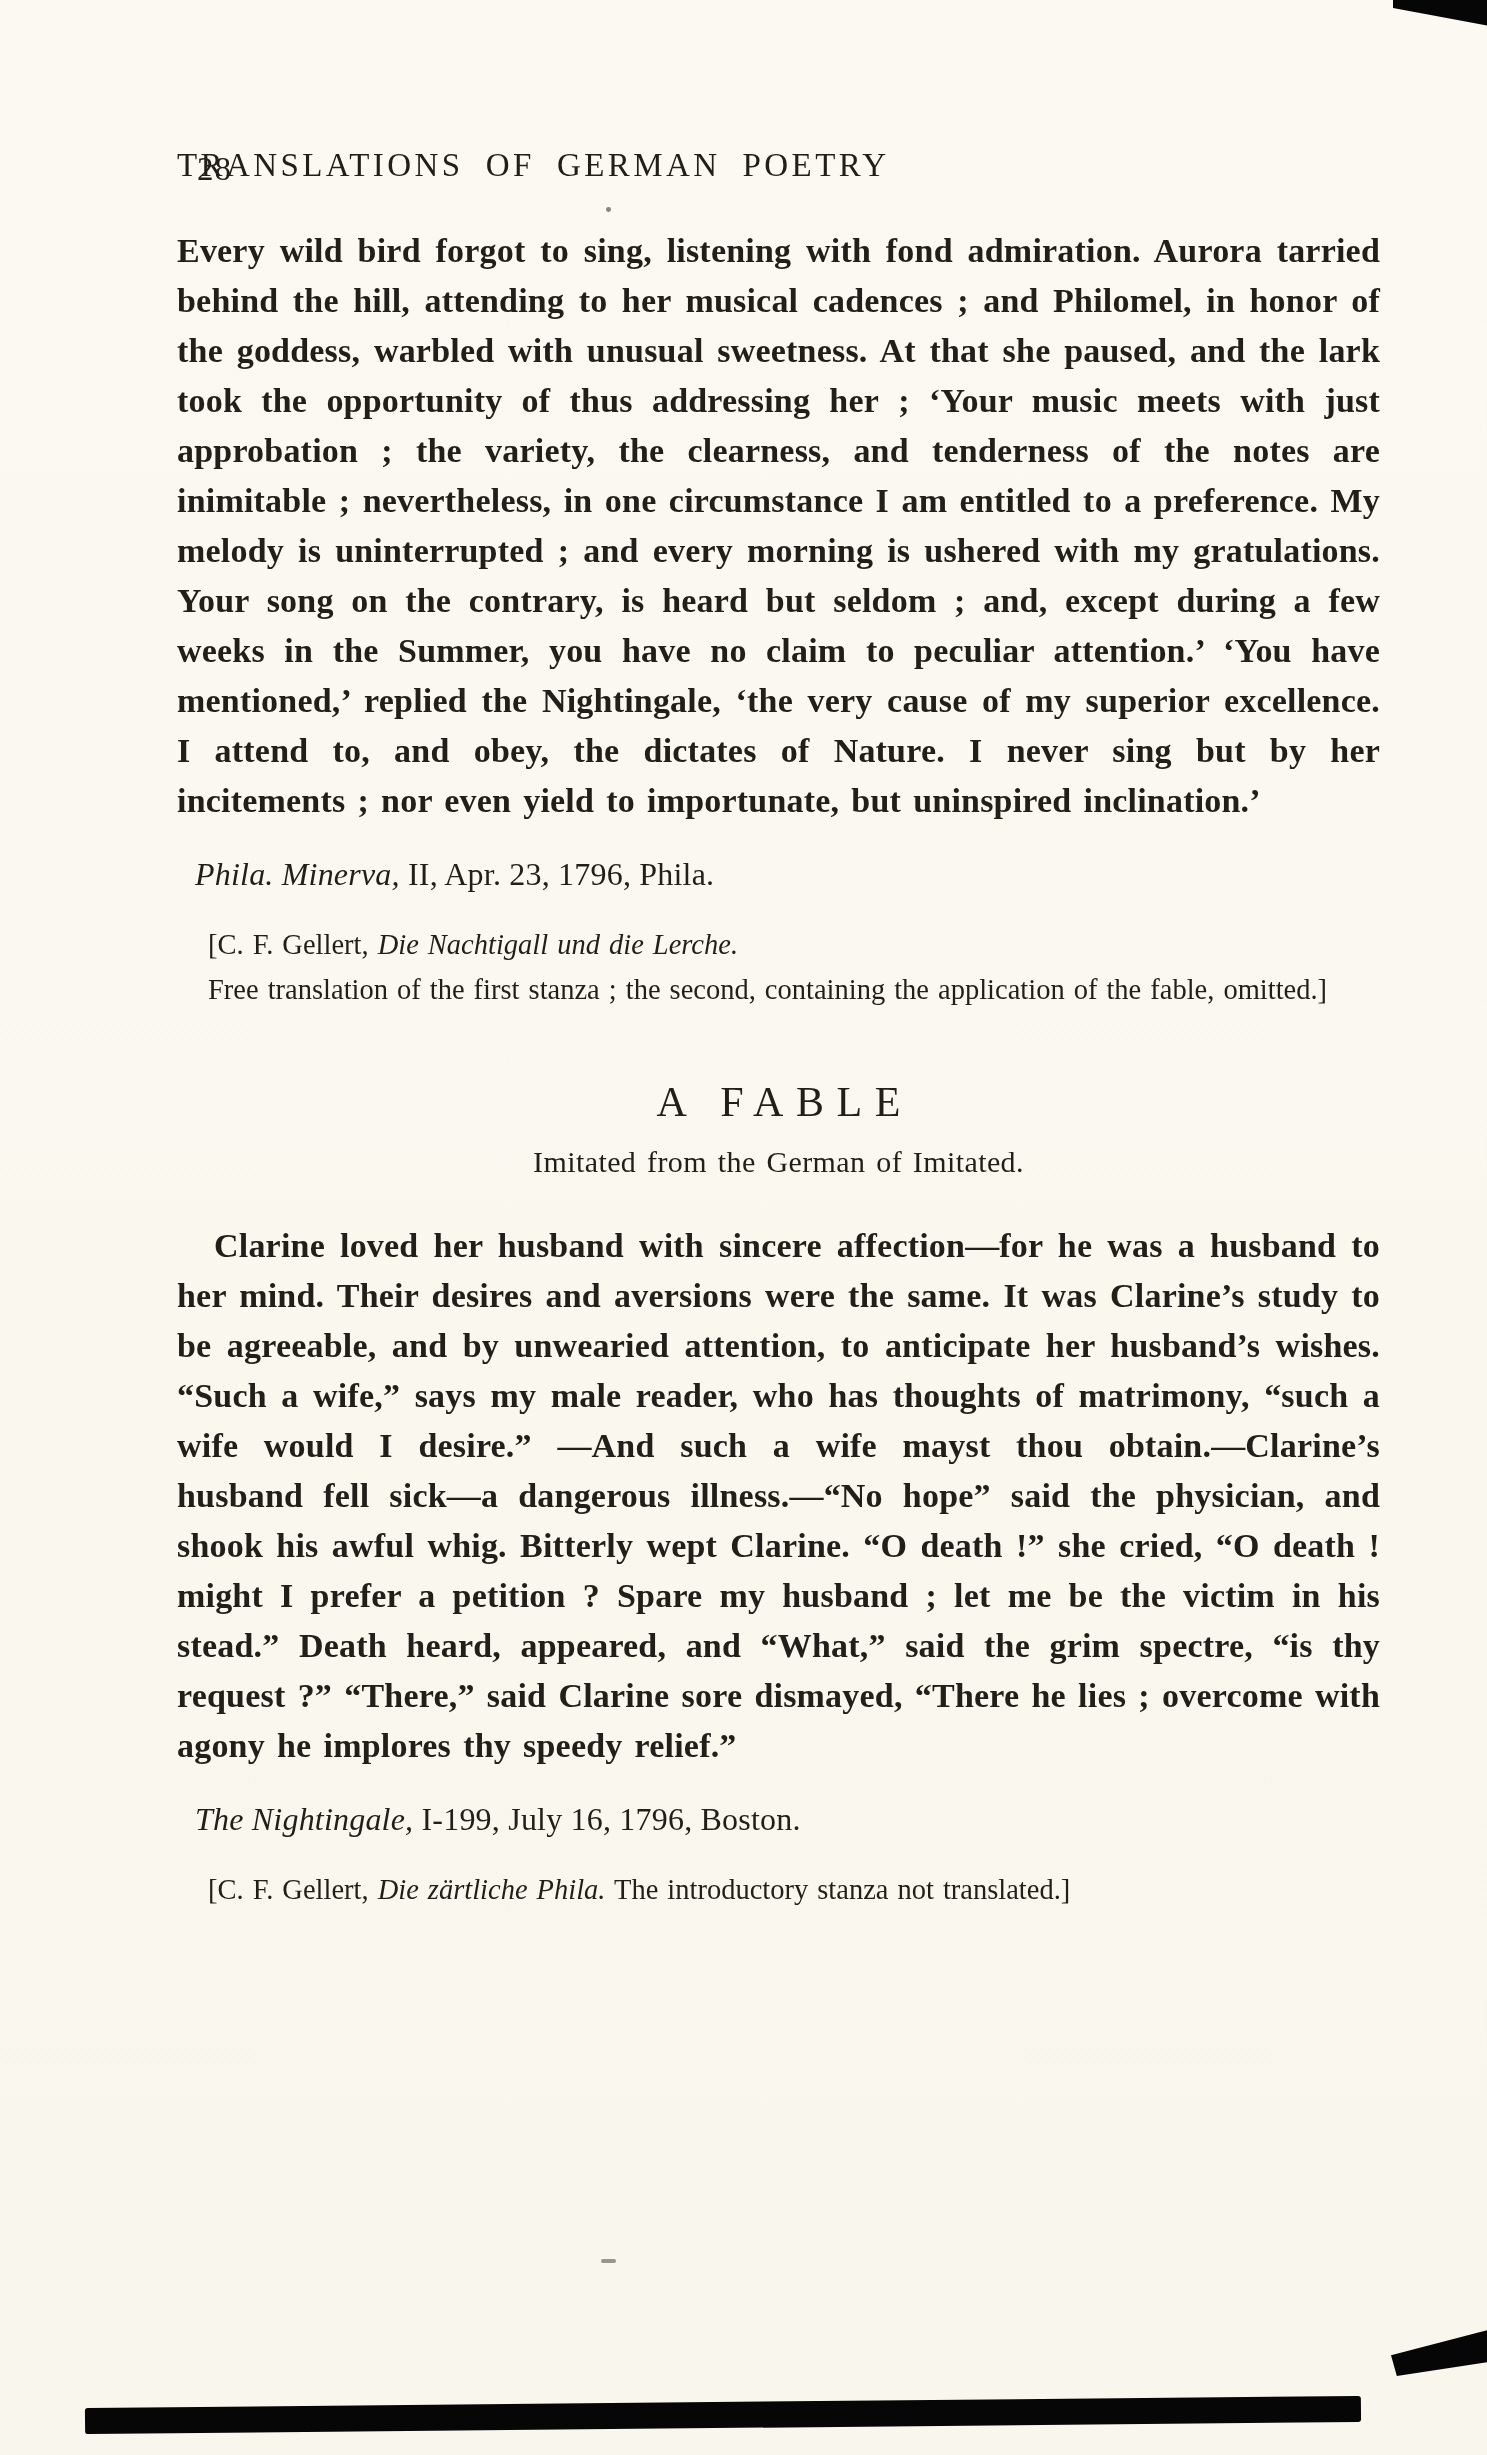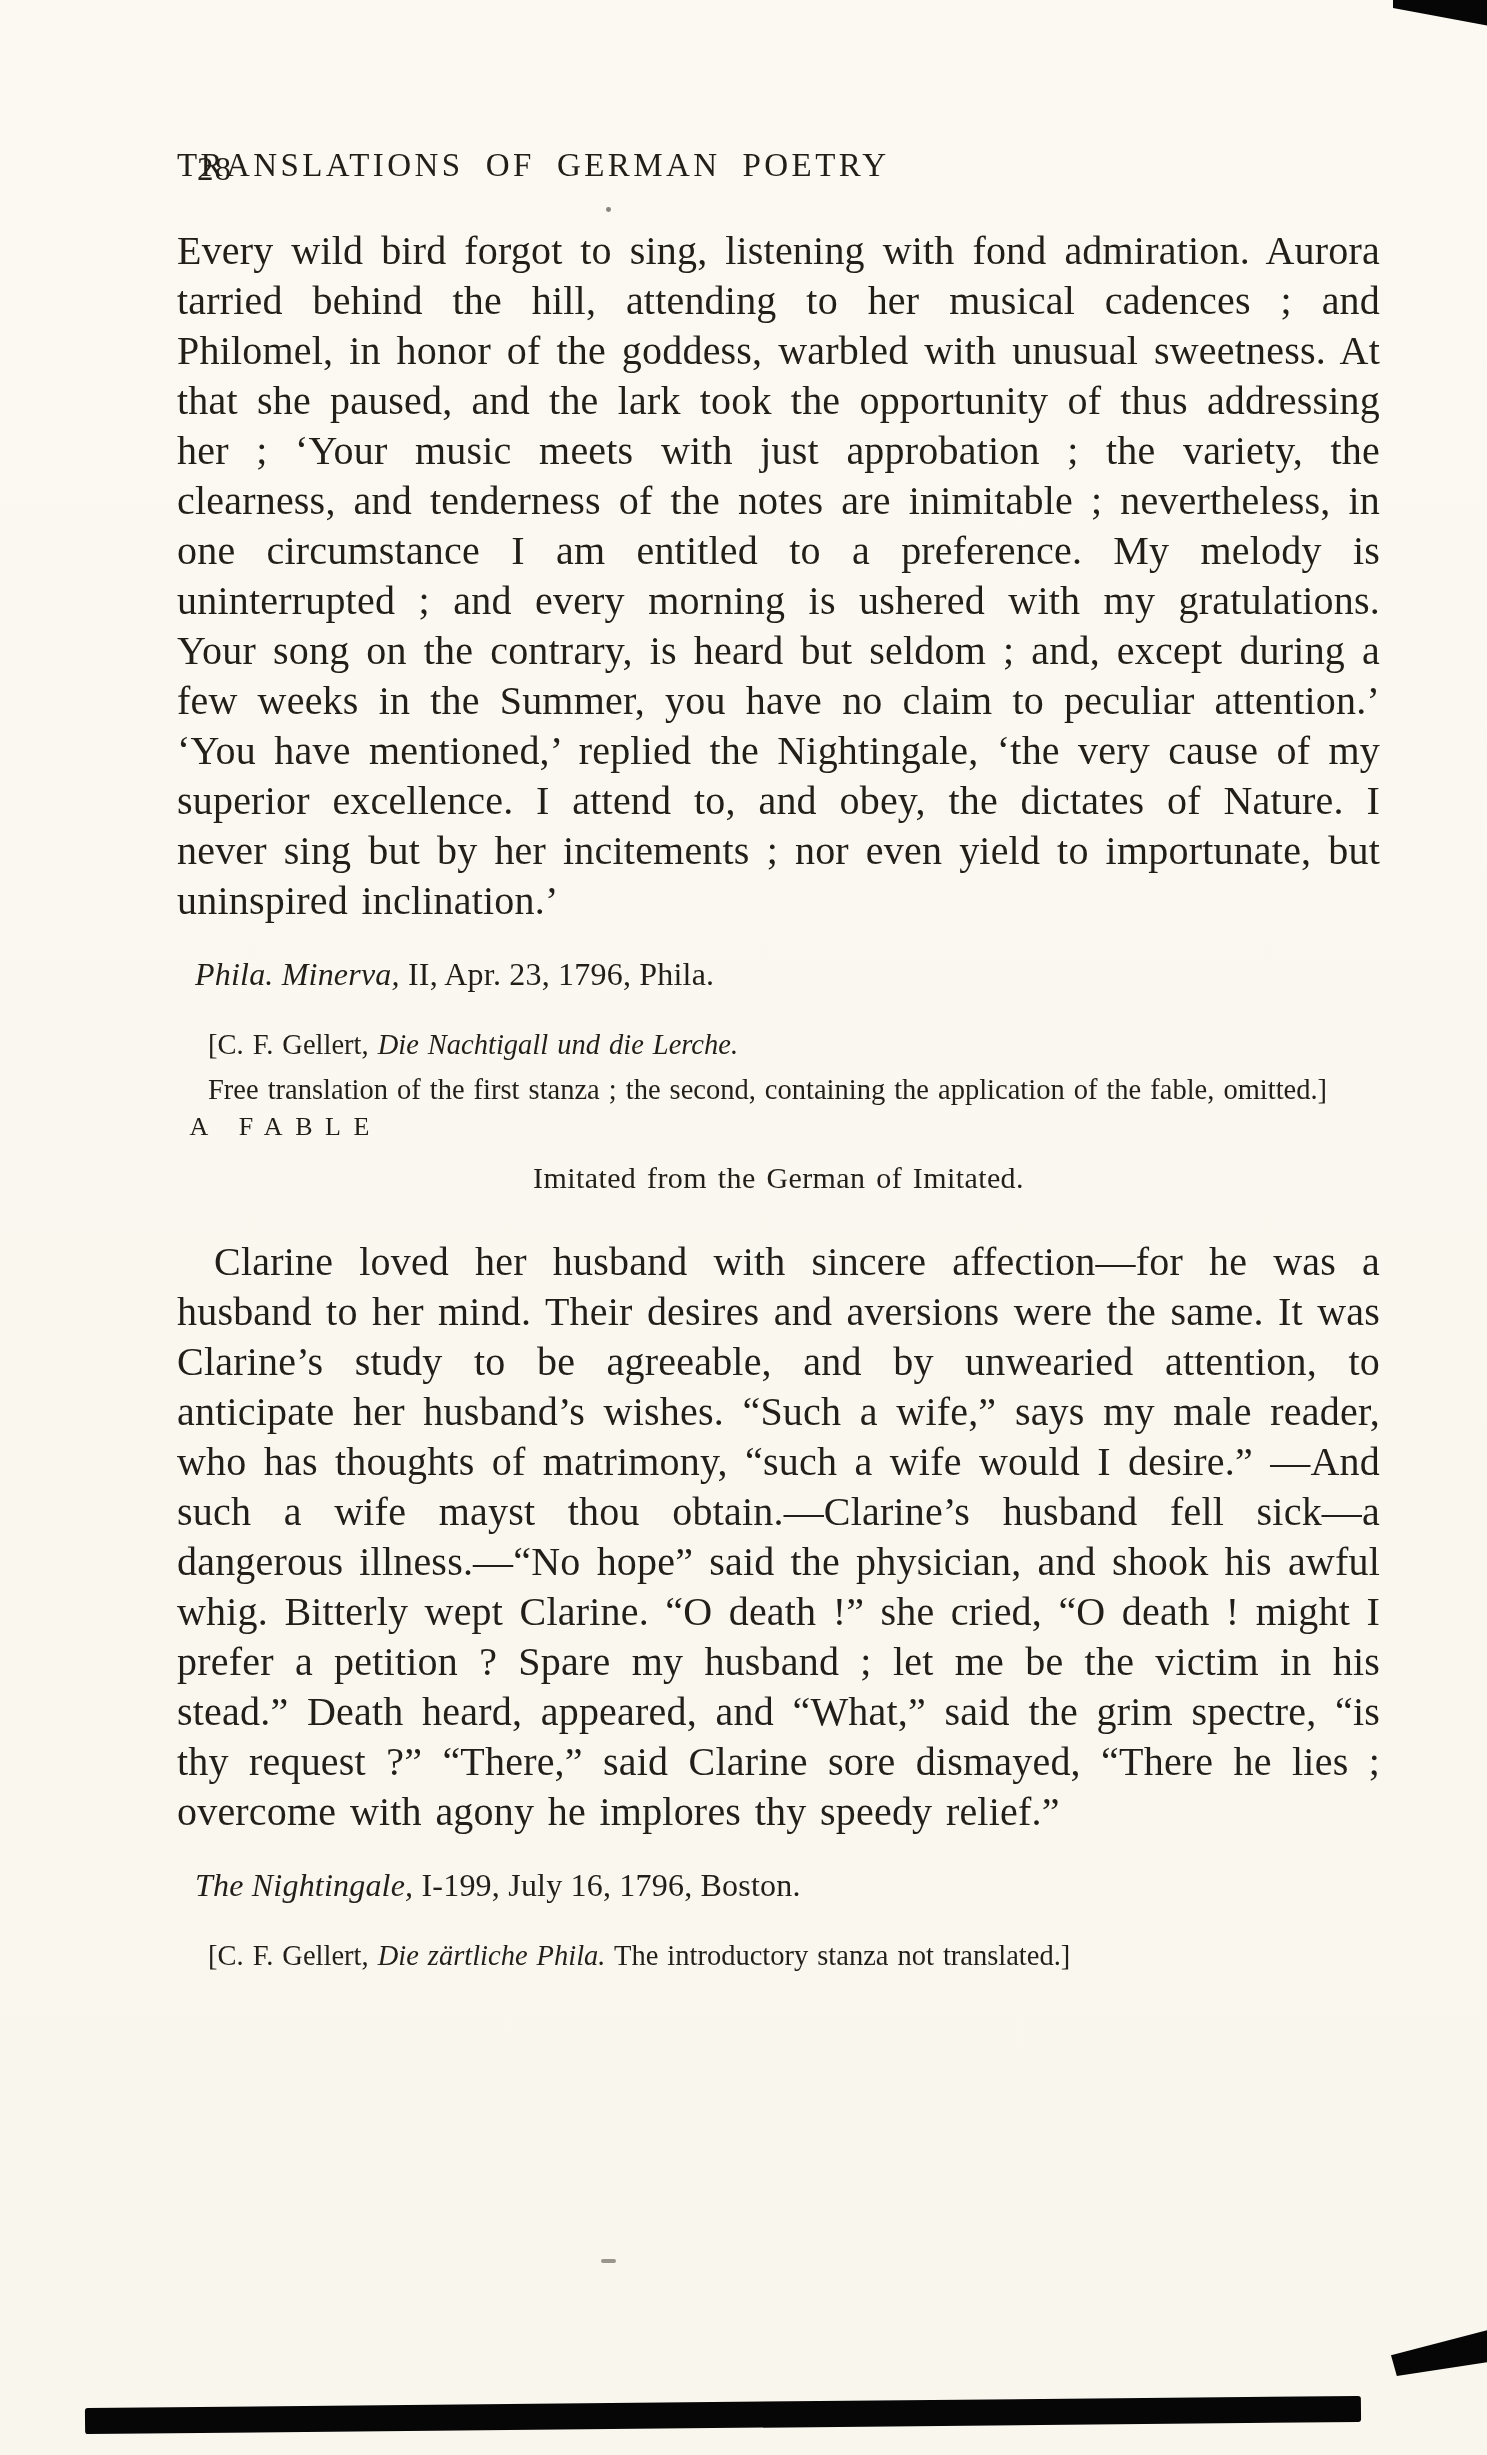--- a/index.html
+++ b/index.html
@@ -27,38 +27,38 @@
   .running-head{position:relative;height:46px;margin-bottom:33px;}
   .page-number{
     position:absolute;left:20px;top:3.9px;
     font-size:33px;letter-spacing:1px;
   }
   .running-title{
     display:block;text-align:left;
     font-size:33px;letter-spacing:3.4px;word-spacing:10.6px;
   }
   .body-para{
-    font-size:40px;line-height:50px;
-    text-align:justify;word-spacing:3.4px;letter-spacing:0.2px;
+    font-size:34px;line-height:50px;
+    text-align:justify;word-spacing:3.4px;letter-spacing:0.2px;font-weight:bold;
   }
   .first-indent{text-indent:37px;}
   .para-fable{margin-top:42px;}
   .citation{
     margin-top:25px;margin-left:18px;
     font-size:32px;line-height:46px;letter-spacing:0.2px;
   }
   .citation i, .note i{font-style:italic;}
   .note{
     margin-top:25px;
     font-size:28.5px;line-height:45px;
   }
   .note p{text-align:justify;text-indent:31px;word-spacing:1.9px;}
   .fable-title{
-    
-    font-size:26px;font-weight:400;
+    margin-top:66px;text-align:center;
+    font-size:42px;font-weight:400;
     letter-spacing:12.6px;text-indent:12.6px;
   }
   .fable-subtitle{
     margin-top:19.3px;text-align:center;
     font-size:30px;word-spacing:2.9px;letter-spacing:0.4px;
   }
   .artifact{position:absolute;background:var(--artifact);}
   .a-top-right{
     top:0;right:0;width:95px;height:33px;
     clip-path:polygon(0 0,100% 0,100% 78%,0 24%);

